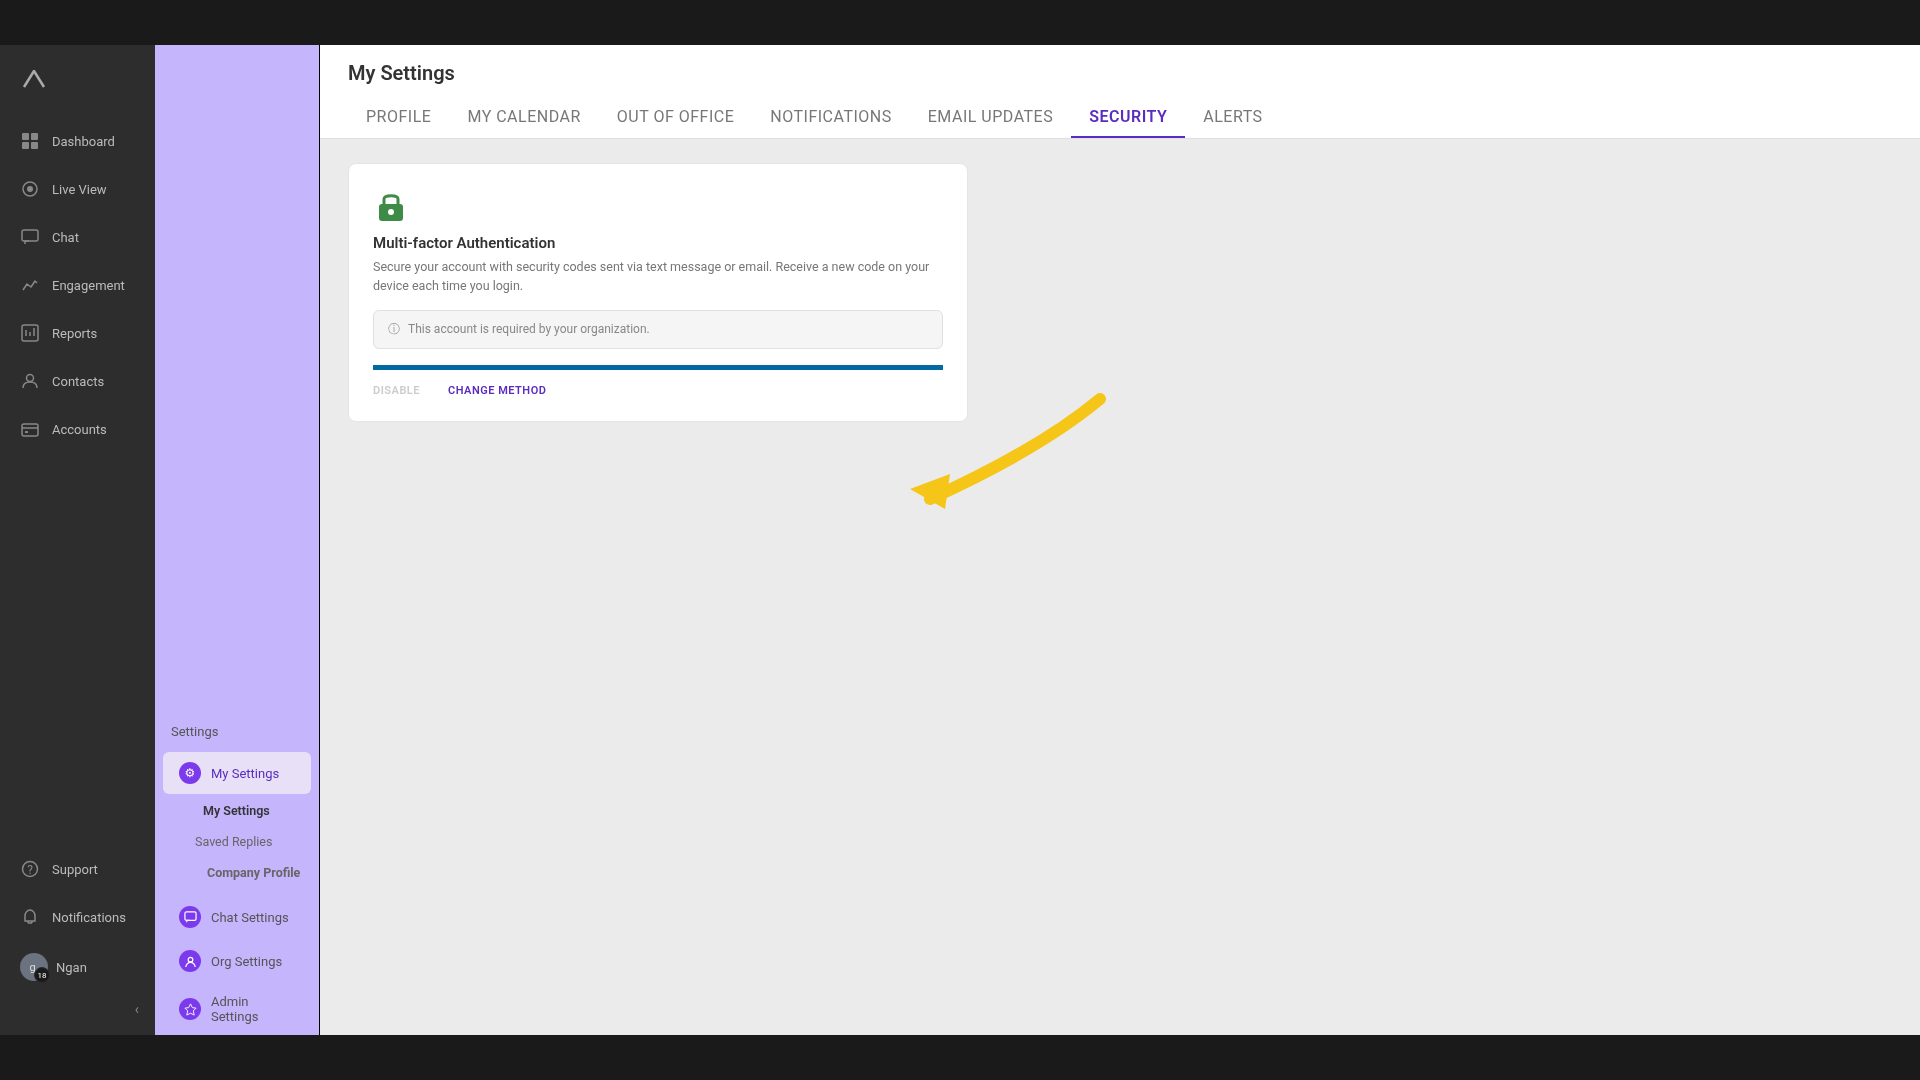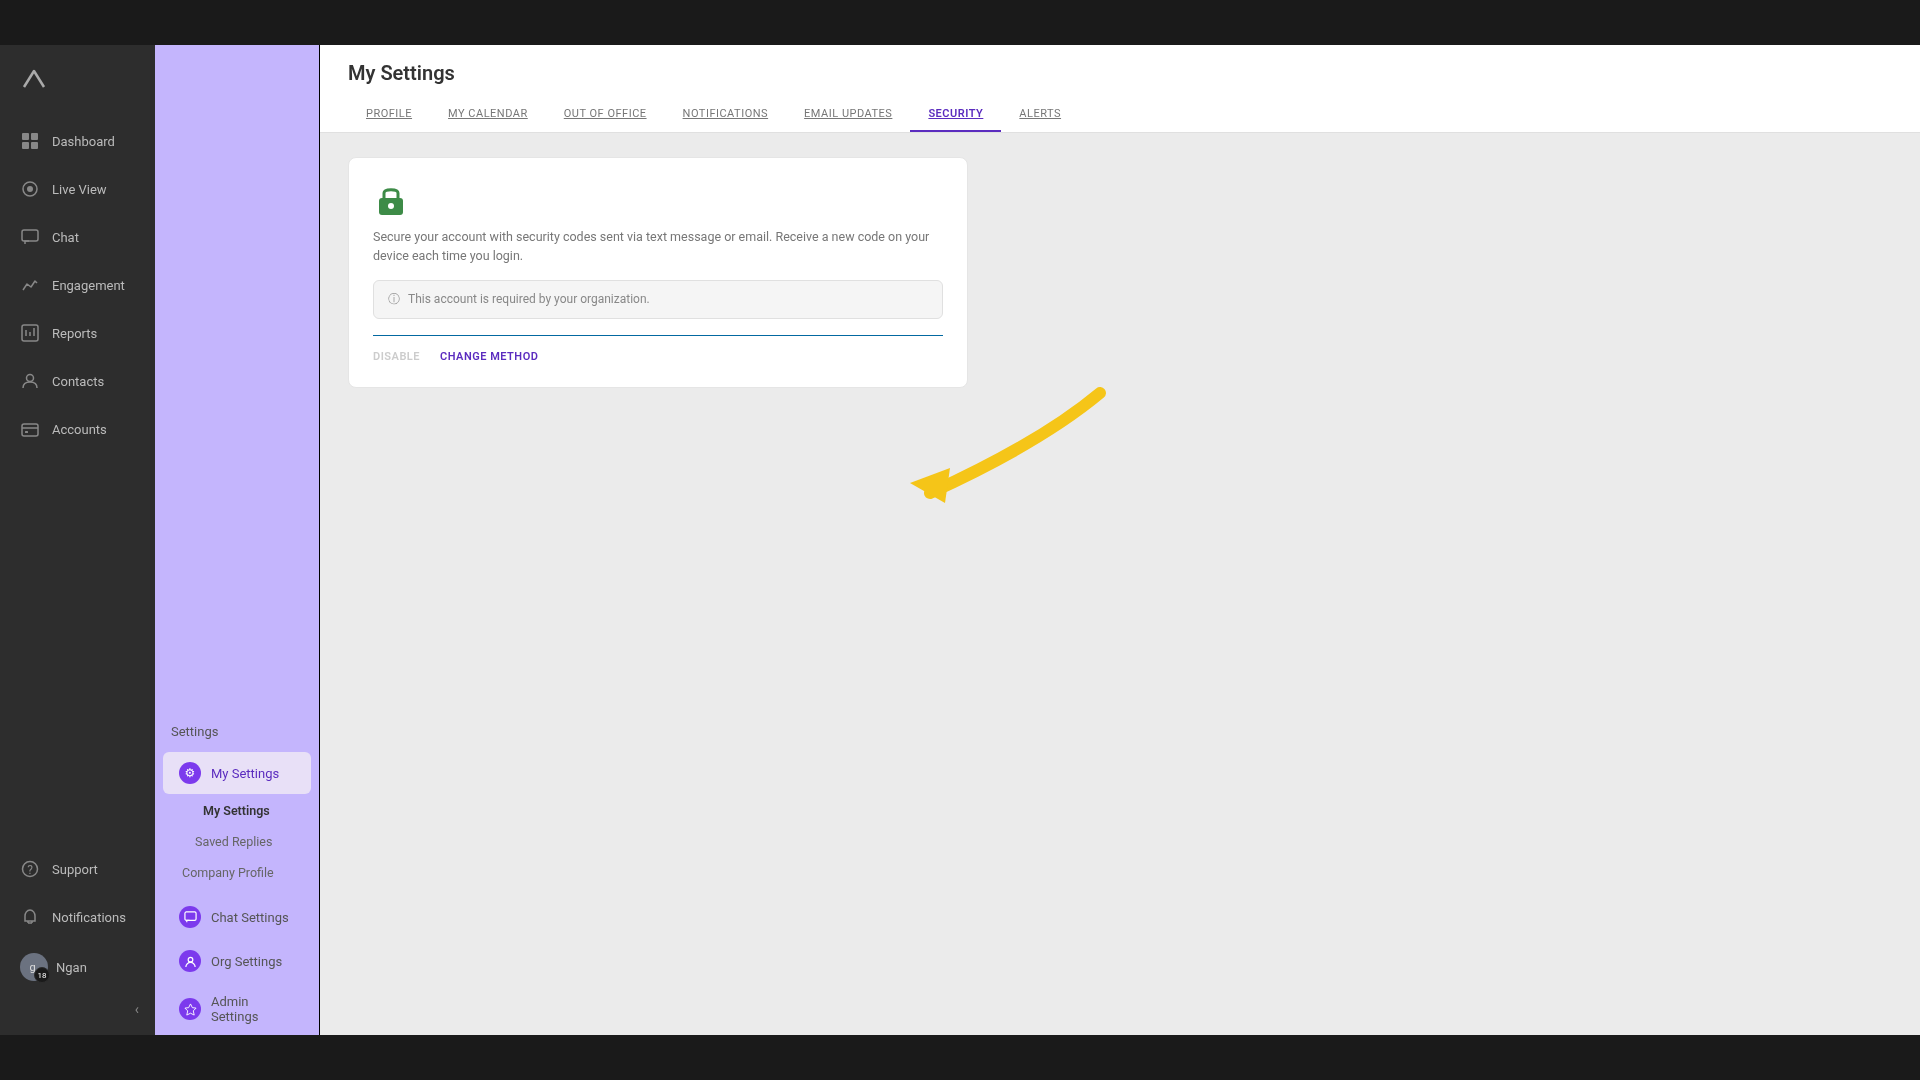--- a/index.html
+++ b/index.html
@@ -32,37 +32,37 @@
     .settings-sidebar-item.active { background: #e8e0f7; color: #5b2cbf; }
     .settings-sidebar-item .item-icon { width: 22px; height: 22px; border-radius: 50%; display: flex; align-items: center; justify-content: center; font-size: 12px; flex-shrink: 0; }
     .settings-sidebar-item.active .item-icon { background: #7c3aed; color: white; }
     .sub-nav-item { padding: 8px 16px 8px 24px; font-size: 12.5px; color: #666; cursor: pointer; }
 
     
     .main-content { flex: 1; background: #ebebeb; display: flex; flex-direction: column; overflow: hidden; }
     .main-header { background: white; padding: 16px 28px 0; border-bottom: 1px solid #e0e0e0; }
     .main-title { font-size: 20px; font-weight: 600; color: #333; margin-bottom: 12px; }
     .main-tabs { display: flex; gap: 0; }
-    .tab { padding: 10px 18px; font-size: 11px; color: #777; cursor: pointer; border-bottom: 2px solid transparent; letter-spacing: 0.5px; text-transform: uppercase; text-decoration: underline; }
+    .tab { padding: 10px 18px; font-size: 16px; color: #777; cursor: pointer; border-bottom: 2px solid transparent; letter-spacing: 0.5px; text-transform: uppercase; }
     .tab.active { color: #5b2cbf; border-bottom: 2px solid #5b2cbf; font-weight: 600; }
 
     .main-body { flex: 1; padding: 24px 28px; overflow-y: auto; }
 
     
     .card { background: white; border-radius: 8px; padding: 24px; margin-bottom: 16px; max-width: 620px; border: 1px solid #e5e5e5; }
     .card-title { font-size: 15px; font-weight: 600; color: #333; margin-bottom: 6px; }
     .card-desc { font-size: 12.5px; color: #777; line-height: 1.5; margin-bottom: 14px; }
 
     .mfa-icon { width: 36px; height: 36px; margin-bottom: 10px; }
     .mfa-icon svg { width: 36px; height: 36px; }
 
     .required-notice { display: flex; align-items: center; gap: 8px; background: #f5f5f5; border: 1px solid #e0e0e0; border-radius: 6px; padding: 10px 14px; font-size: 12px; color: #888; margin-bottom: 16px; }
     .required-notice .info-icon { color: #999; flex-shrink: 0; }
 
-    .card-actions { display: flex; gap: 20px; align-items: center; border-top: 1px solid #0369a1; padding-top: 14px; }
+    .card-actions { display: flex; gap: 28px; align-items: center; border-top: 5px solid #0369a1; padding-top: 14px; }
     .action-btn-disabled { font-size: 11px; font-weight: 600; color: #ccc; letter-spacing: 0.5px; cursor: not-allowed; }
     .action-btn { font-size: 11px; font-weight: 600; color: #5b2cbf; letter-spacing: 0.5px; cursor: pointer; }
 
     
     .card-highlighted { border: 3px solid #f5c518; box-shadow: 0 0 0 1px #f5c518; }
 
     .main-area { position: relative; flex: 1; overflow: hidden; display: flex; flex-direction: column; }
 
     
     .bottom-bar { height: 45px; background: #1a1a1a; flex-shrink: 0; }
@@ -195,21 +195,21 @@
   <aside class="settings-sidebar">
     <div class="settings-sidebar-header">Settings</div>
 
     <div class="settings-sidebar-item active">
       <div class="item-icon">⚙</div>
       <span>My Settings</span>
     </div>
 
     <div class="sub-nav-item" style="font-weight: 600; color: #333; padding-left: 48px;">My Settings</div>
     <div class="sub-nav-item" style="padding-left: 40px;">Saved Replies</div>
-    <div class="sub-nav-item" style="padding-left: 27px;">Company Profile</div>
+    <div class="sub-nav-item" style="padding-left: 52px; font-weight: bold;">Company Profile</div>
 
     <div class="settings-sidebar-item" style="margin-top: 8px;">
       <div class="item-icon" style="background: #7c3aed; border-radius: 50%; width:22px; height:22px; display:flex; align-items:center; justify-content:center;">
         <svg width="13" height="13" viewBox="0 0 14 14" fill="none">
             <rect x="1" y="1" width="12" height="9" rx="1.5" stroke="white" stroke-width="1.3"></rect>
             <path d="M3 12 L3 10 L6 10" stroke="white" stroke-width="1.3" fill="none"></path>
           </svg>
       </div>
       <span>Chat Settings</span>
     </div>
@@ -253,20 +253,21 @@
       <div class="main-body" style="position: relative;">
 
         <div class="card">
           <div class="mfa-icon">
             <svg viewBox="0 0 36 36" fill="none" xmlns="http://www.w3.org/2000/svg">
               <rect x="6" y="16" width="24" height="17" rx="3" fill="#3d8b47"></rect>
               <path d="M11 16 V11 C11 6.5 25 6.5 25 11 V16" stroke="#3d8b47" stroke-width="3" fill="none" stroke-linecap="round"></path>
               <circle cx="18" cy="24" r="3" fill="white"></circle>
             </svg>
           </div>
+          <div class="card-title">Multi-factor Authentication</div>
           <div class="card-desc">Secure your account with security codes sent via text message or email. Receive a new code on your device each time you login.</div>
           <div class="required-notice">
             <span class="info-icon">ⓘ</span>
             <span>This account is required by your organization.</span>
           </div>
           <div class="card-actions">
             <span class="action-btn-disabled">DISABLE</span>
             <span class="action-btn">CHANGE METHOD</span>
           </div>
         </div>

